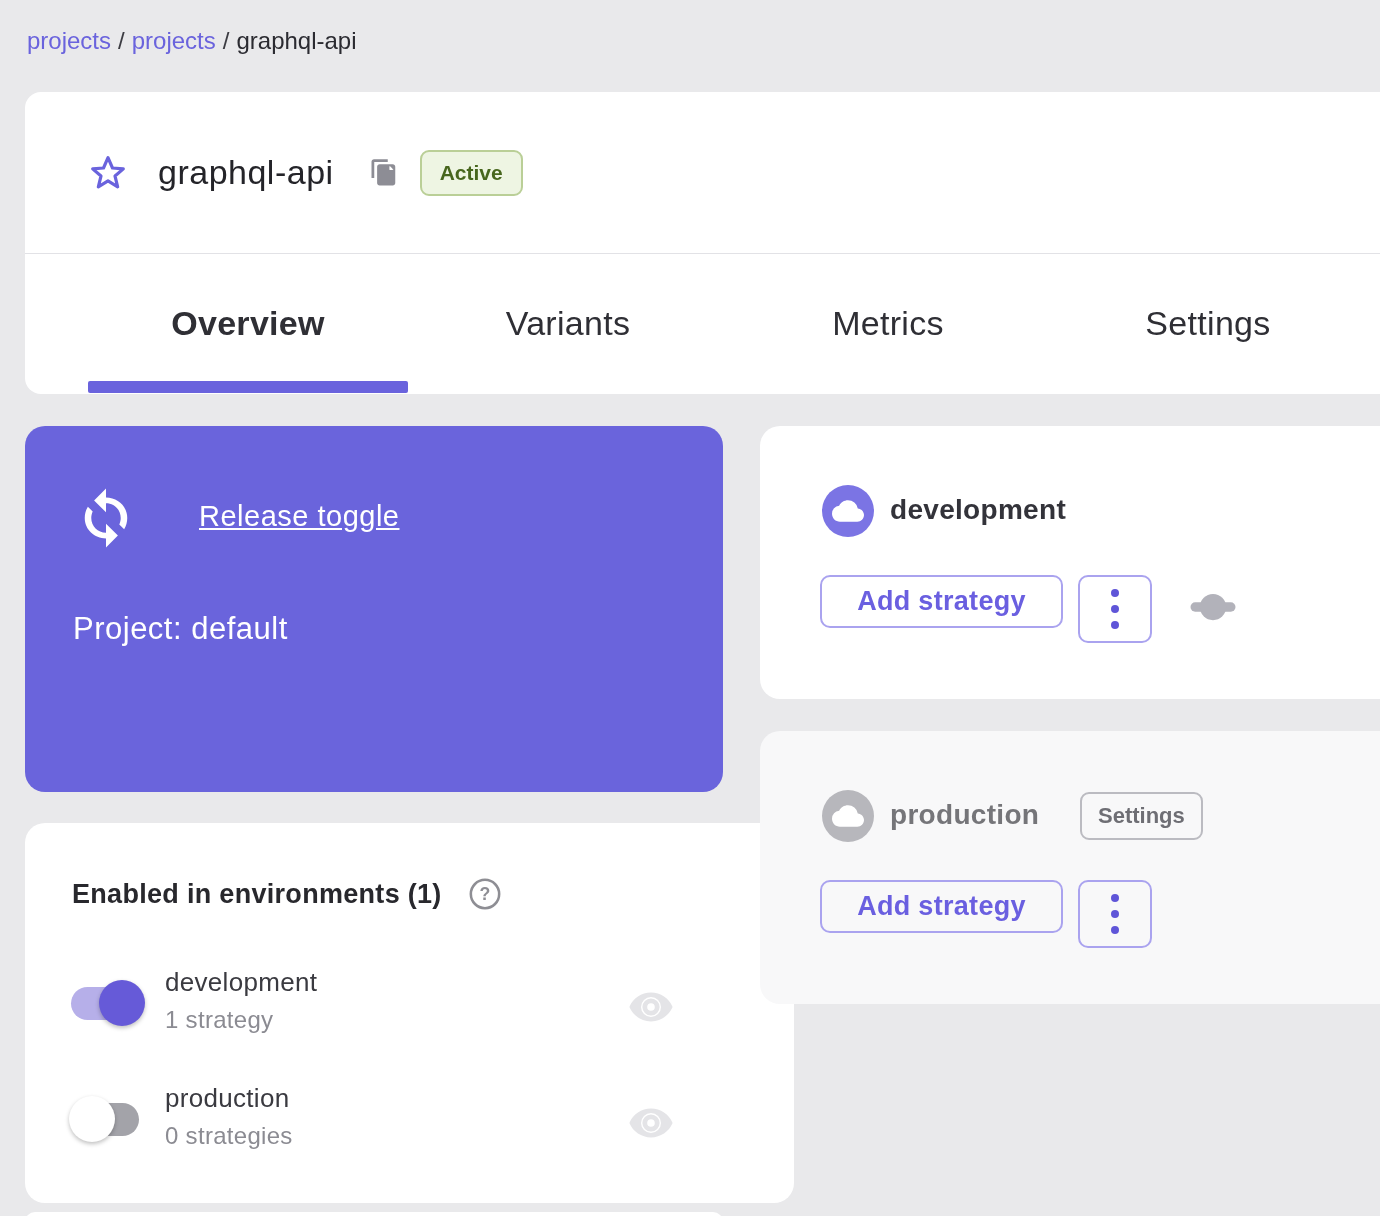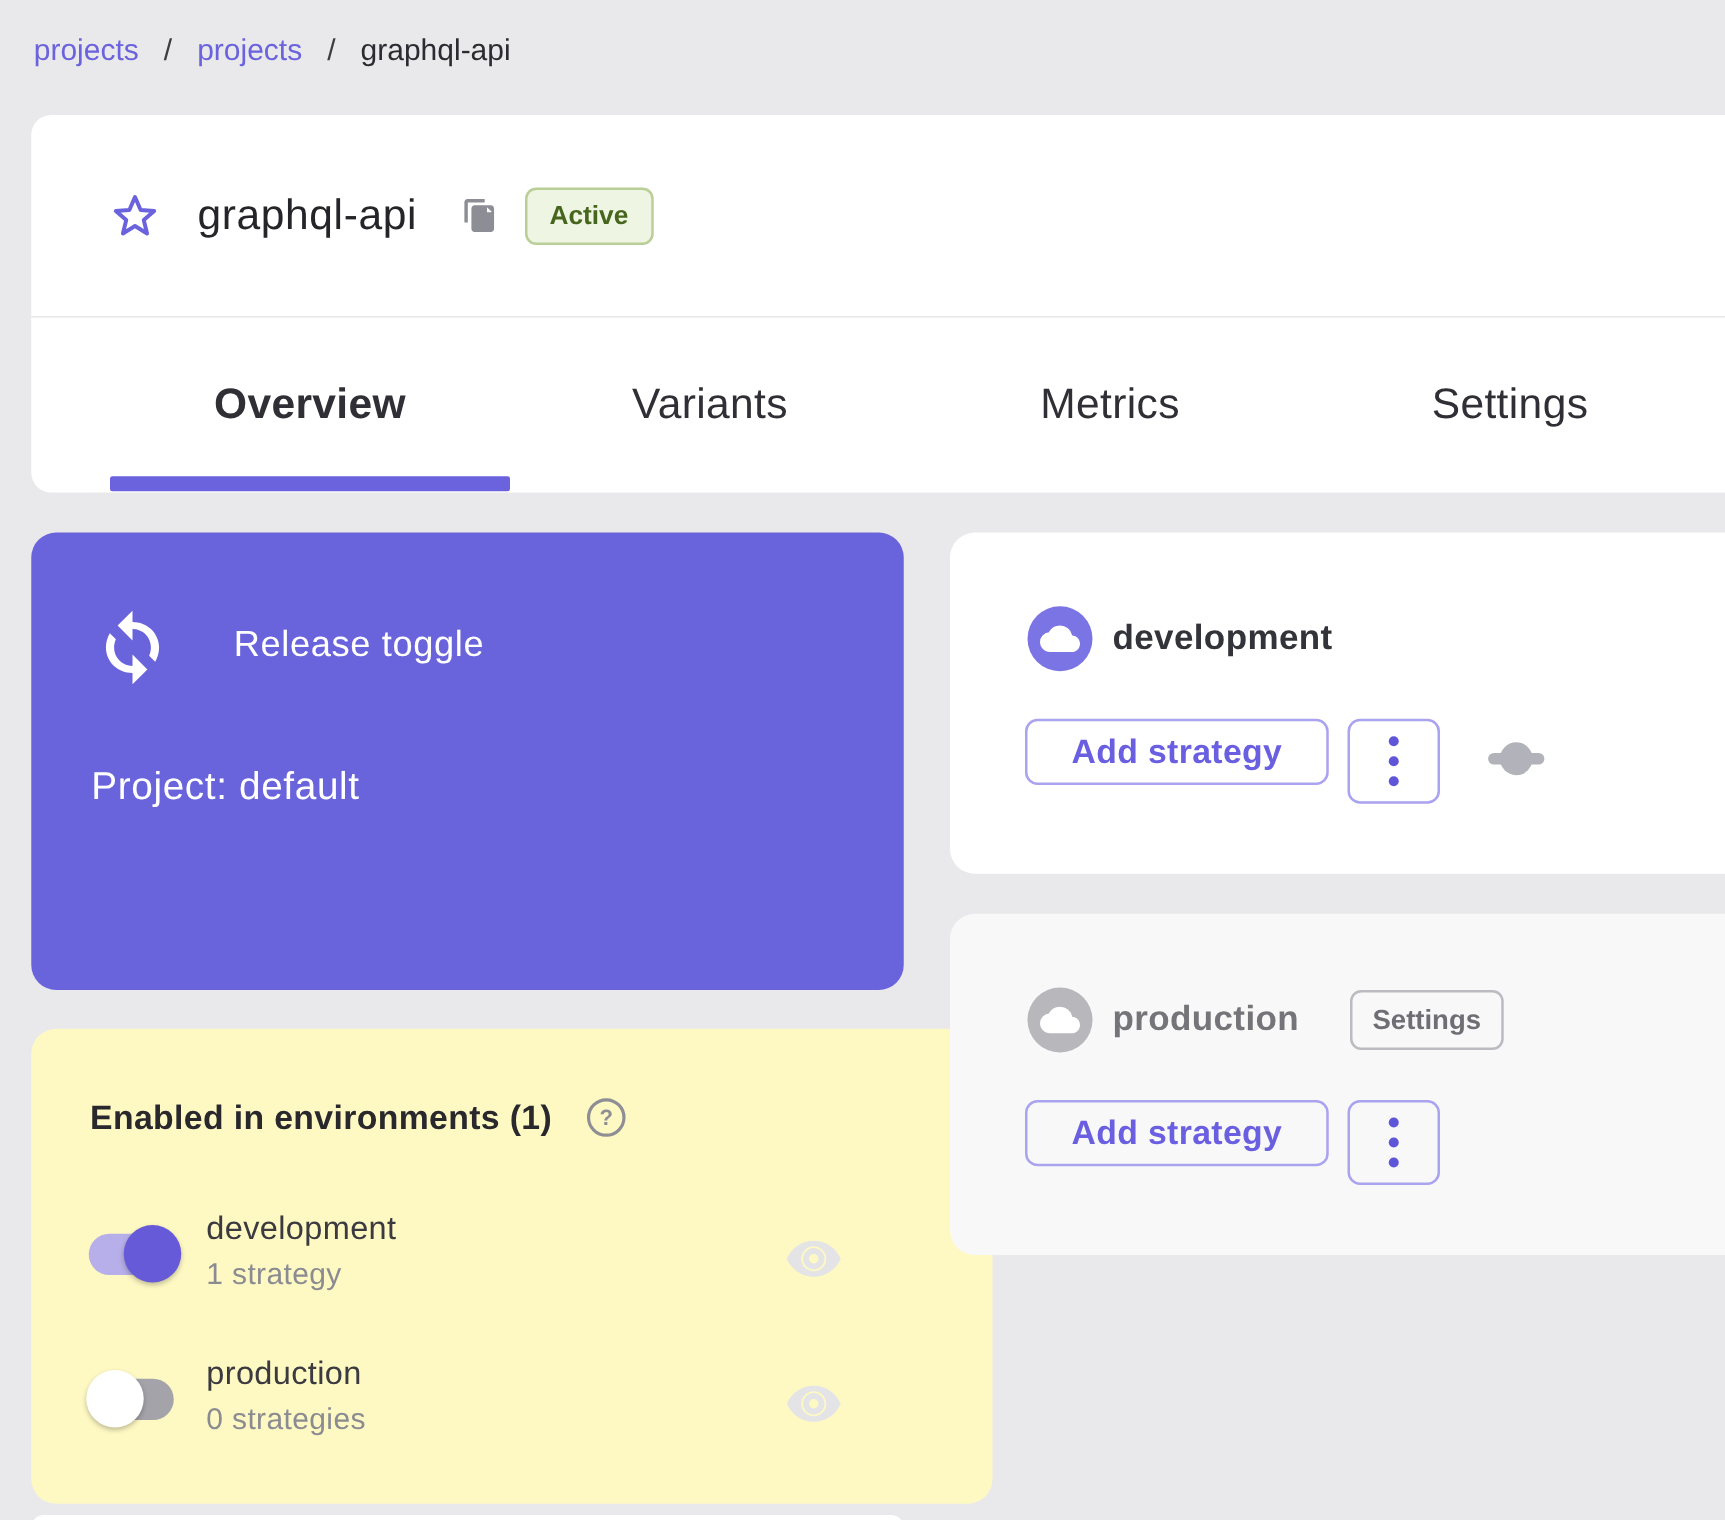--- a/index.html
+++ b/index.html
@@ -7,21 +7,21 @@
   body {
     font-family:"Liberation Sans", sans-serif;
     background:#e9e9eb;
     color:#2c2c32;
     overflow:hidden;
     position:relative;
   }
   .page { position:absolute; inset:0; }
 
   
-  .breadcrumb { position:absolute; left:27px; top:27px; font-size:24px; display:flex; gap:20px; align-items:center; }
+  .breadcrumb { position:absolute; left:27px; top:27px; font-size:24px; display:flex; gap:7px; align-items:center; }
   .breadcrumb a { color:#6a63dd; text-decoration:none; cursor:pointer; }
   .breadcrumb .sep { color:#3c3c42; }
   .breadcrumb .current { color:#2b2b31; }
 
   
   .header-card { position:absolute; left:25px; top:92px; width:1385px; height:302px; background:#ffffff; border-radius:16px; }
   .header-top { height:162px; display:flex; align-items:center; padding-left:63px; border-bottom:1px solid #e2e2e6; }
   .star-btn { width:40px; height:40px; display:flex; align-items:center; justify-content:center; cursor:pointer; }
   .feature-title { margin-left:30px; font-size:34px; font-weight:500; color:#242429; letter-spacing:0.5px; }
   .copy-btn { margin-left:34px; width:32px; height:32px; display:flex; align-items:center; justify-content:center; cursor:pointer; }
@@ -30,27 +30,27 @@
   
   .tabs-row { position:relative; height:139px; display:flex; align-items:center; padding-left:63px; }
   .tab { width:320px; text-align:center; font-size:34px; color:#2f2f35; cursor:pointer; letter-spacing:0.3px; }
   .tab.active { font-weight:700; }
   .tab-indicator { position:absolute; left:63px; bottom:0; width:320px; height:12px; background:#6a63dd; border-radius:2px; }
 
   
   .overview-card { position:absolute; left:25px; top:426px; width:698px; height:366px; background:#6a64dc; border-radius:20px; color:#ffffff; }
   .otype-row { position:absolute; left:47px; top:56px; display:flex; align-items:center; }
   .loop-icon { width:68px; height:68px; }
-  .otype-label { margin-left:47px; font-size:29px; letter-spacing:0.5px; }
+  .otype-label { margin-left:59px; font-size:29px; letter-spacing:0.5px;text-decoration:underline; }
   .oproject { position:absolute; left:48px; top:185px; font-size:31px; letter-spacing:0.5px; }
   .odesc-row { position:absolute; left:48px; top:271px; display:flex; align-items:center; font-size:29px; letter-spacing:0.5px; }
   .edit-btn { margin-left:32px; width:36px; height:36px; cursor:pointer; }
 
   
-  .env-panel { position:absolute; left:25px; top:823px; width:769px; height:380px; background:#fef9c3; border-radius:20px; }
+  .env-panel { position:absolute; left:25px; top:823px; width:769px; height:380px; background:#ffffff; border-radius:20px; }
   .env-panel-header { position:absolute; left:47px; top:54px; display:flex; align-items:center; }
   .env-panel-title { font-size:27px; font-weight:700; color:#28282d; letter-spacing:0.3px; }
   .help-btn { margin-left:26px; width:34px; height:34px; cursor:pointer; }
   .env-row { position:absolute; left:0; width:100%; height:92px; }
   .env-row.r1 { top:138px; }
   .env-row.r2 { top:254px; }
   .env-row .labels { position:absolute; left:140px; top:6px; }
   .env-row .ename { font-size:26px; color:#3a3a40; letter-spacing:0.3px; }
   .env-row .estrat { font-size:24px; color:#8b8b92; margin-top:8px; letter-spacing:0.3px; }
   .eye-btn { position:absolute; left:602px; top:22px; width:48px; height:48px; cursor:pointer; }

